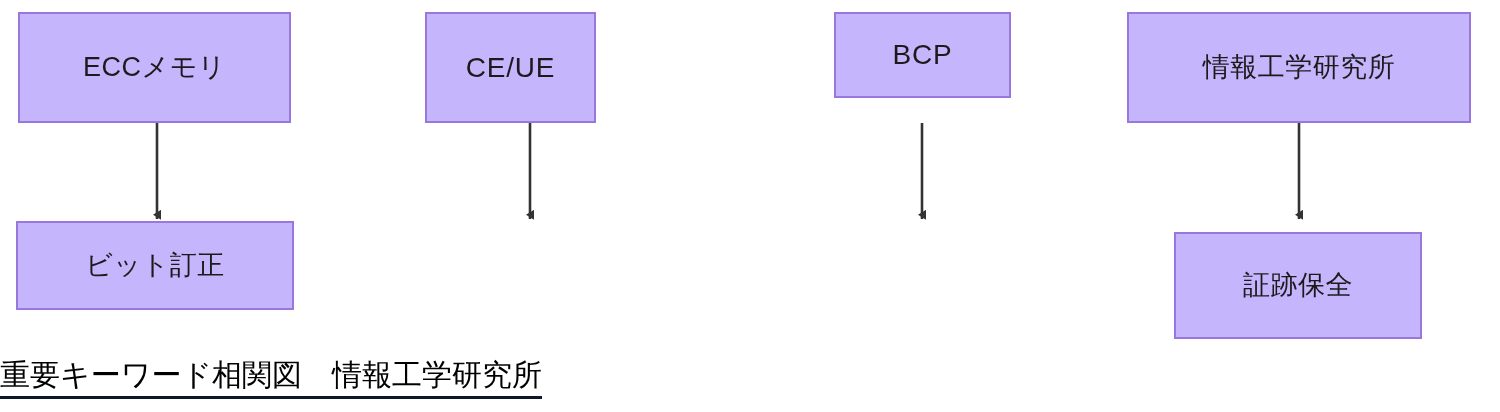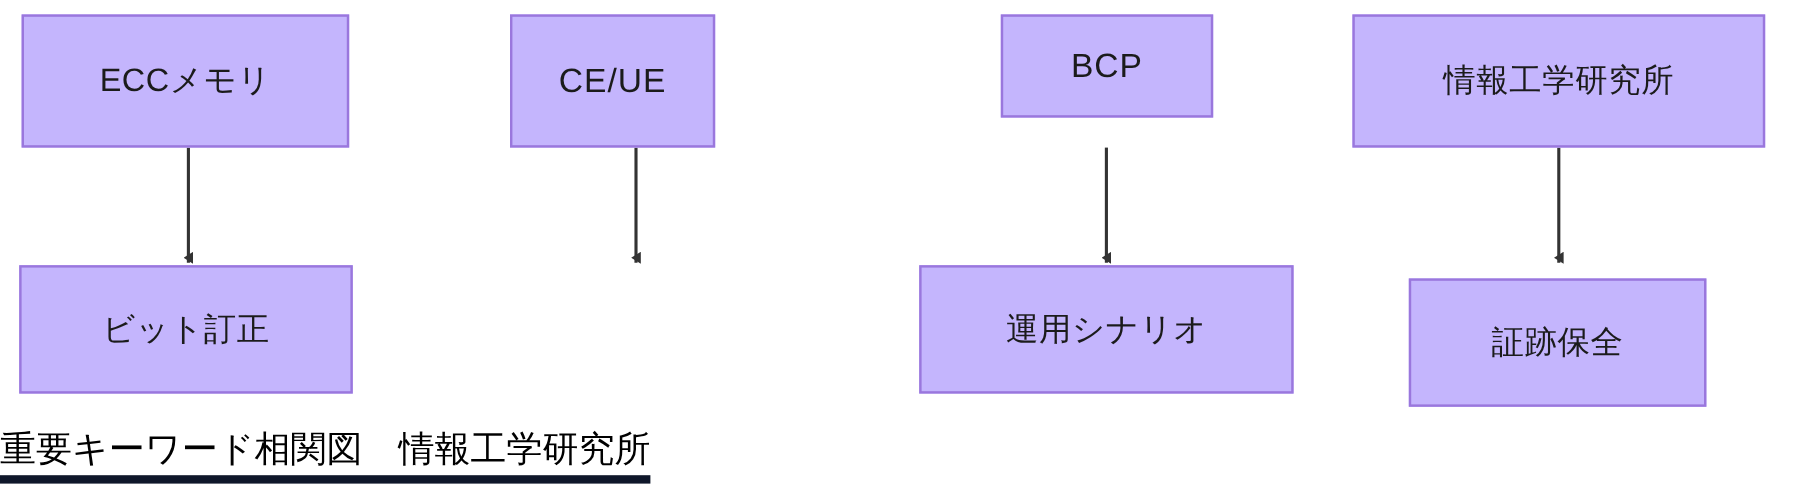--- a/index.html
+++ b/index.html
@@ -50,33 +50,33 @@
     pointer-events: none;
   }
   #figure-caption {
     position: absolute;
     left: 0px;
     top: 356px;
     font-size: 30px;
     line-height: 38px;
     color: #000000;
     white-space: pre;
-    border-bottom: 7px solid #0f172a;
+    border-bottom: 3px solid #0f172a;
     padding-bottom: 2px;
     display: inline-block;
   }
 
   
   #node-ecc       { left: 18px;   top: 12px;  width: 273px; height: 111px; }
   #node-ceue      { left: 425px;  top: 12px;  width: 171px; height: 111px; }
   #node-bcp       { left: 834px;  top: 12px;  width: 177px; height: 86px; }
   #node-forensic  { left: 1127px; top: 12px;  width: 344px; height: 111px; }
 
   
-  #node-bitfix    { left: 16px;   top: 221px; width: 278px; height: 107px; }
+  #node-bitfix    { left: 16px;   top: 221px; width: 278px; height: 89px; }
   #node-impact    { left: 391px;  top: 221px; width: 280px; height: 107px; }
   #node-scenario  { left: 766px;  top: 221px; width: 312px; height: 107px; }
   #node-evidence  { left: 1174px; top: 221px; width: 248px; height: 107px; margin-top: 11px; }
 </style>
 </head>
 <body>
 
 <div id="diagram-canvas">
 
   <svg class="edge-svg" viewBox="0 0 1500 412" xmlns="http://www.w3.org/2000/svg">
@@ -114,23 +114,20 @@
 
   <div class="node-box" id="node-forensic">
     <span class="node-label">情報工学研究所</span>
   </div>
 
   <div class="node-box" id="node-bitfix">
     <span class="node-label">ビット訂正</span>
   </div>
 
 
-  <div class="node-box" id="node-scenario">
-    <span class="node-label">運用シナリオ</span>
-  </div>
 
   <div class="node-box" id="node-evidence">
     <span class="node-label">証跡保全</span>
   </div>
 
   <div id="figure-caption">重要キーワード相関図　情報工学研究所</div>
 
 </div>
 
 </body></html>

